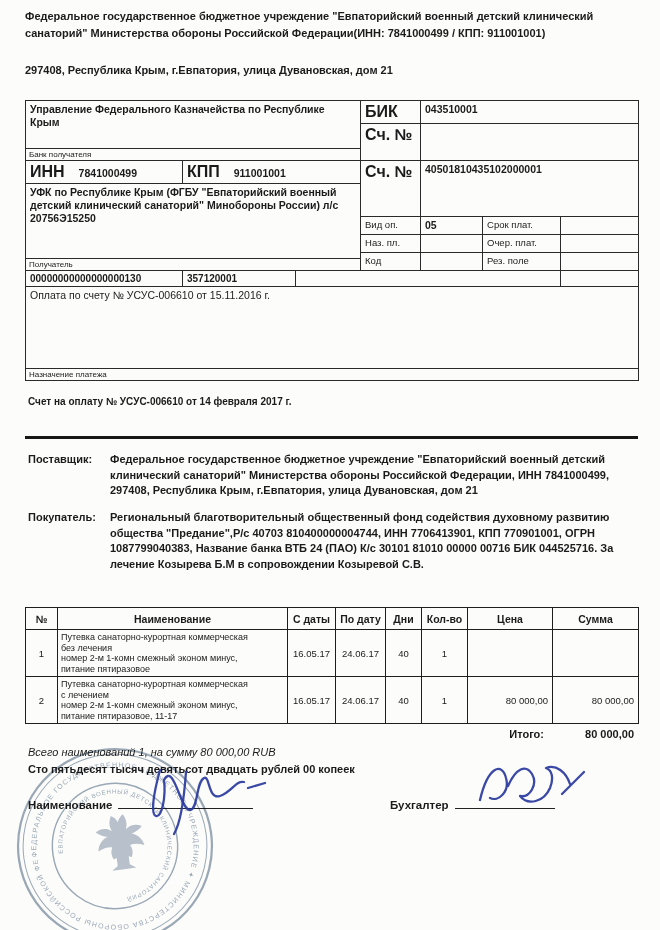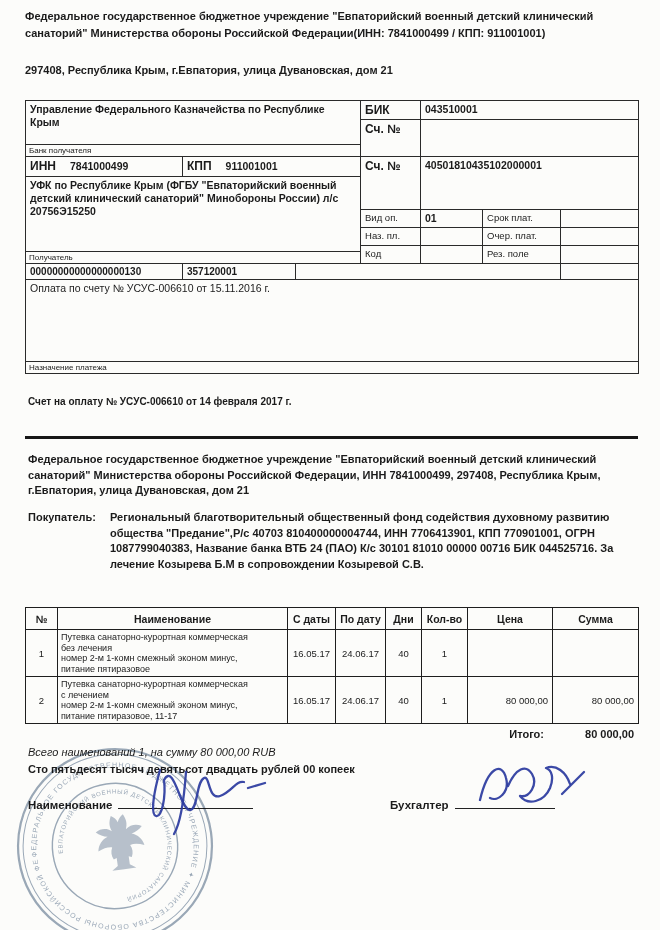--- a/index.html
+++ b/index.html
@@ -13,21 +13,21 @@
   .abs { position: absolute; }
 
   
   .org-header { left: 25px; top: 8px; width: 614px; font-size: 11px; font-weight: 700; line-height: 17px; }
   .org-address { left: 25px; top: 64px; width: 614px; font-size: 11px; font-weight: 700; }
 
   
   table.slip { position: absolute; left: 25px; top: 100px; width: 613px; border-collapse: collapse; table-layout: fixed; }
   .slip td { border: 1px solid #2a2a2a; vertical-align: top; position: relative; font-size: 10.5px; padding: 2px 4px; }
   .slip .strong { font-weight: 700; line-height: 13px; }
-  .slip .lbl { font-weight: 700; font-size: 12px; }
+  .slip .lbl { font-weight: 700; font-size: 16px; }
   .slip .lbl2 { font-weight: 400; font-size: 9.5px; }
   .slip .valb { font-weight: 700; }
   .slip .caption { position: absolute; left: 0; right: 0; bottom: 0; border-top: 1px solid #2a2a2a; font-size: 8px; font-weight: 400; padding: 1px 3px 1px; }
   .slip .purpose-main { font-weight: 400; font-size: 10.5px; }
   .kv-gap { display: inline-block; width: 14px; }
 
   
   .invoice-title { left: 28px; top: 396px; font-size: 10px; font-weight: 700; }
   .title-rule { left: 25px; top: 436px; width: 613px; height: 3px; background: #171717; }
 
@@ -111,21 +111,21 @@
       <td colspan="3" rowspan="2" class="valb">40501810435102000001</td>
     </tr>
     <tr style="height:33px">
       <td colspan="3" rowspan="4">
         <div class="strong">УФК по Республике Крым (ФГБУ "Евпаторийский военный детский клинический санаторий" Минобороны России) л/с 20756Э15250</div>
         <div class="caption">Получатель</div>
       </td>
     </tr>
     <tr style="height:18px">
       <td class="lbl2">Вид оп.</td>
-      <td class="valb">01</td>
+      <td class="valb">05</td>
       <td class="lbl2">Срок плат.</td>
       <td></td>
     </tr>
     <tr style="height:18px">
       <td class="lbl2">Наз. пл.</td>
       <td></td>
       <td class="lbl2">Очер. плат.</td>
       <td></td>
     </tr>
     <tr style="height:18px">
@@ -146,20 +146,21 @@
         <div class="caption">Назначение платежа</div>
       </td>
     </tr>
   </tbody>
     </table>
 
   <div class="abs invoice-title">Счет на оплату № УСУС-006610 от 14 февраля 2017 г.</div>
   <div class="abs title-rule"></div>
 
   <div class="abs party supplier">
+    <div class="p-label">Поставщик:</div>
     <div class="p-text">Федеральное государственное бюджетное учреждение "Евпаторийский военный детский клинический санаторий" Министерства обороны Российской Федерации, ИНН 7841000499, 297408, Республика Крым, г.Евпатория, улица Дувановская, дом 21</div>
   </div>
   <div class="abs party buyer">
     <div class="p-label">Покупатель:</div>
     <div class="p-text">Региональный благотворительный общественный фонд содействия духовному развитию общества "Предание",Р/с 40703 810400000004744, ИНН 7706413901, КПП 770901001, ОГРН 1087799040383, Название банка ВТБ 24 (ПАО) К/с 30101 81010 00000 00716 БИК 044525716. За лечение Козырева Б.М в сопровождении Козыревой С.В.</div>
   </div>
 
   <table class="items">
     <colgroup>
       <col style="width:32px">

